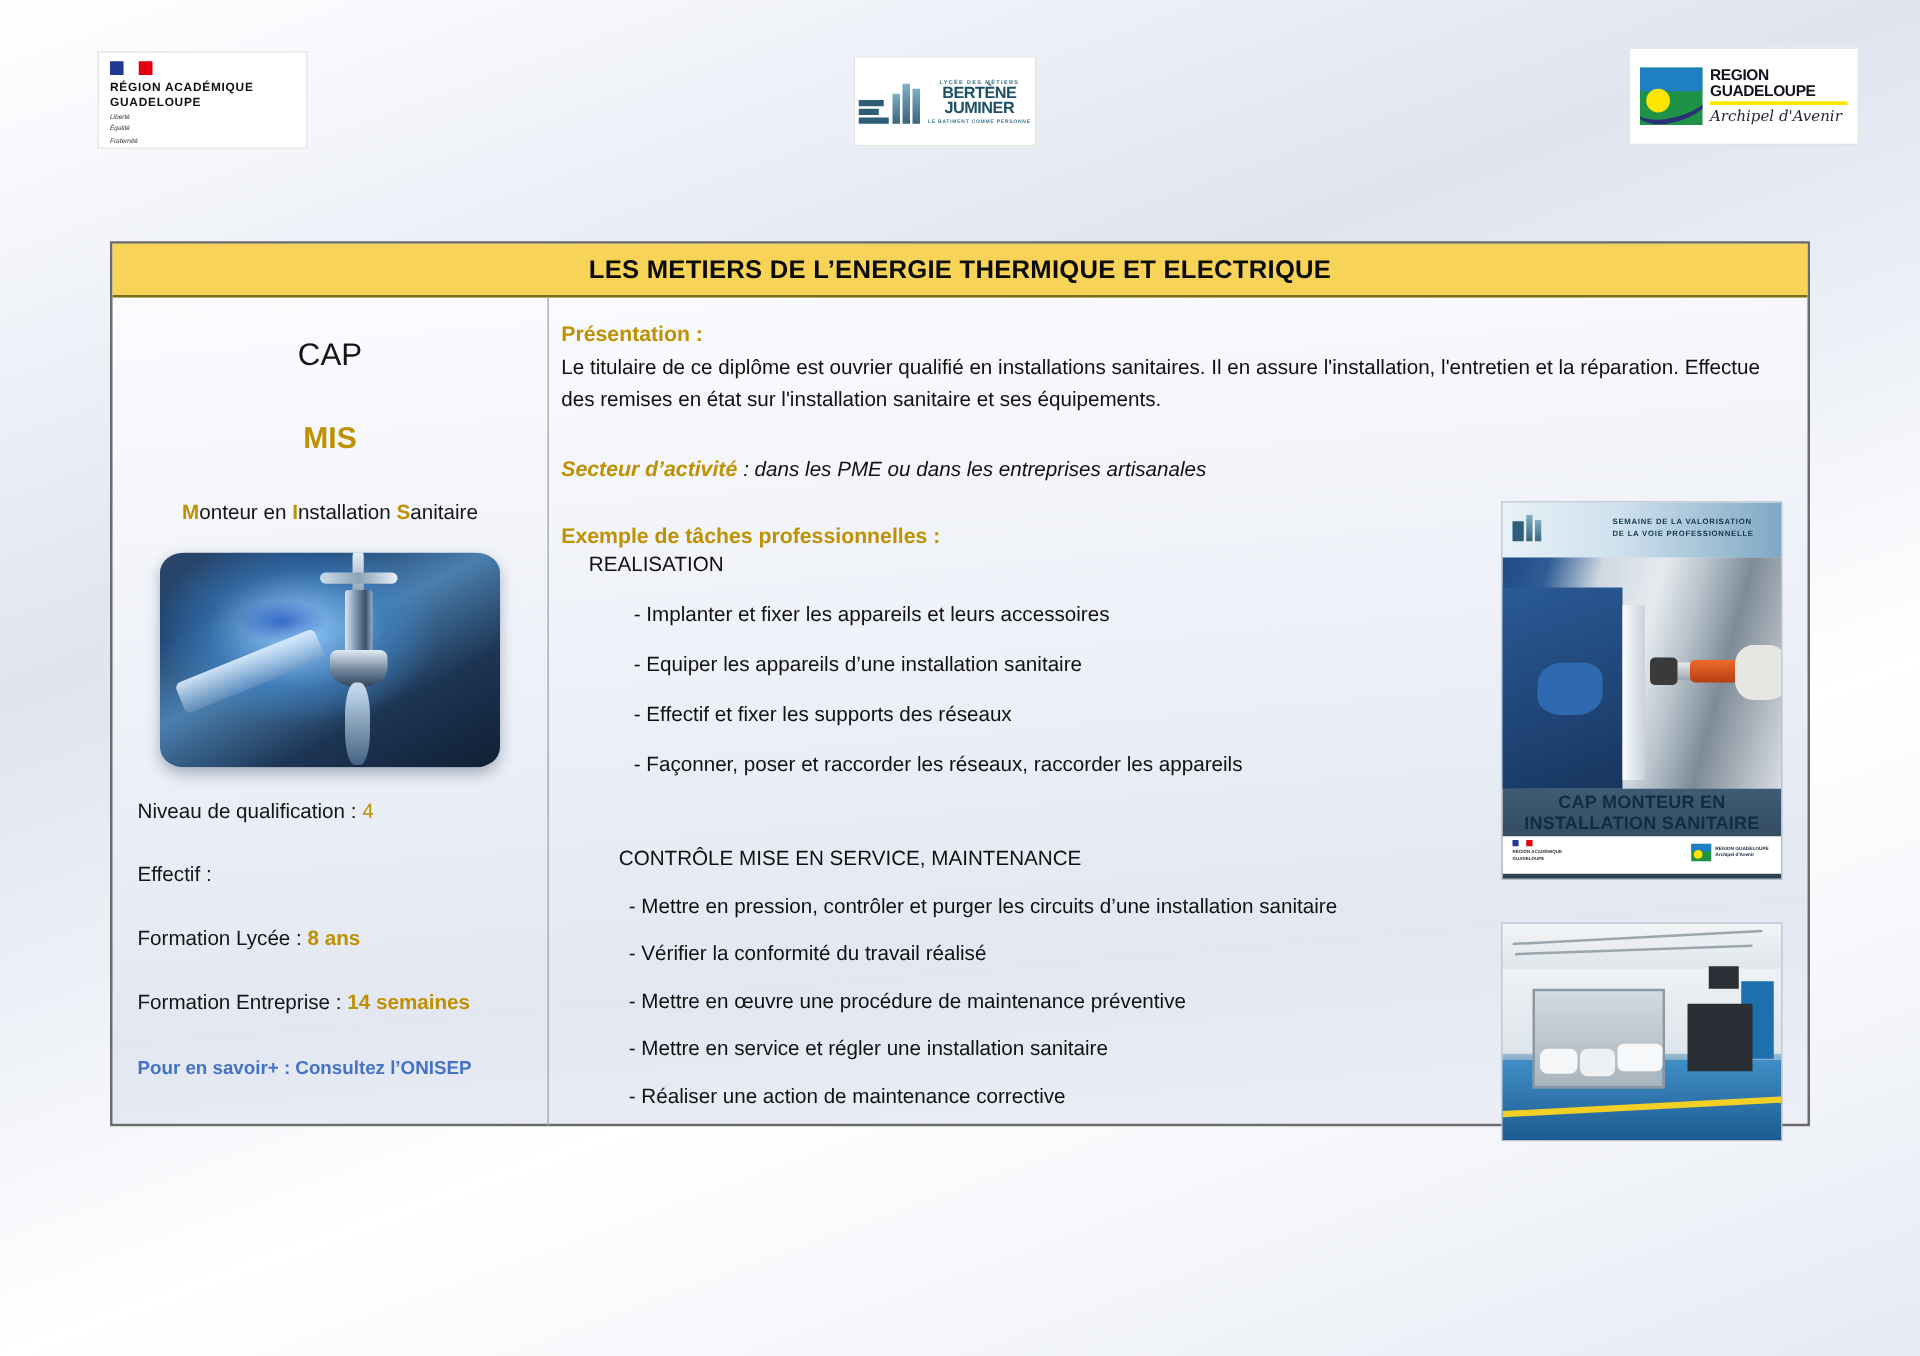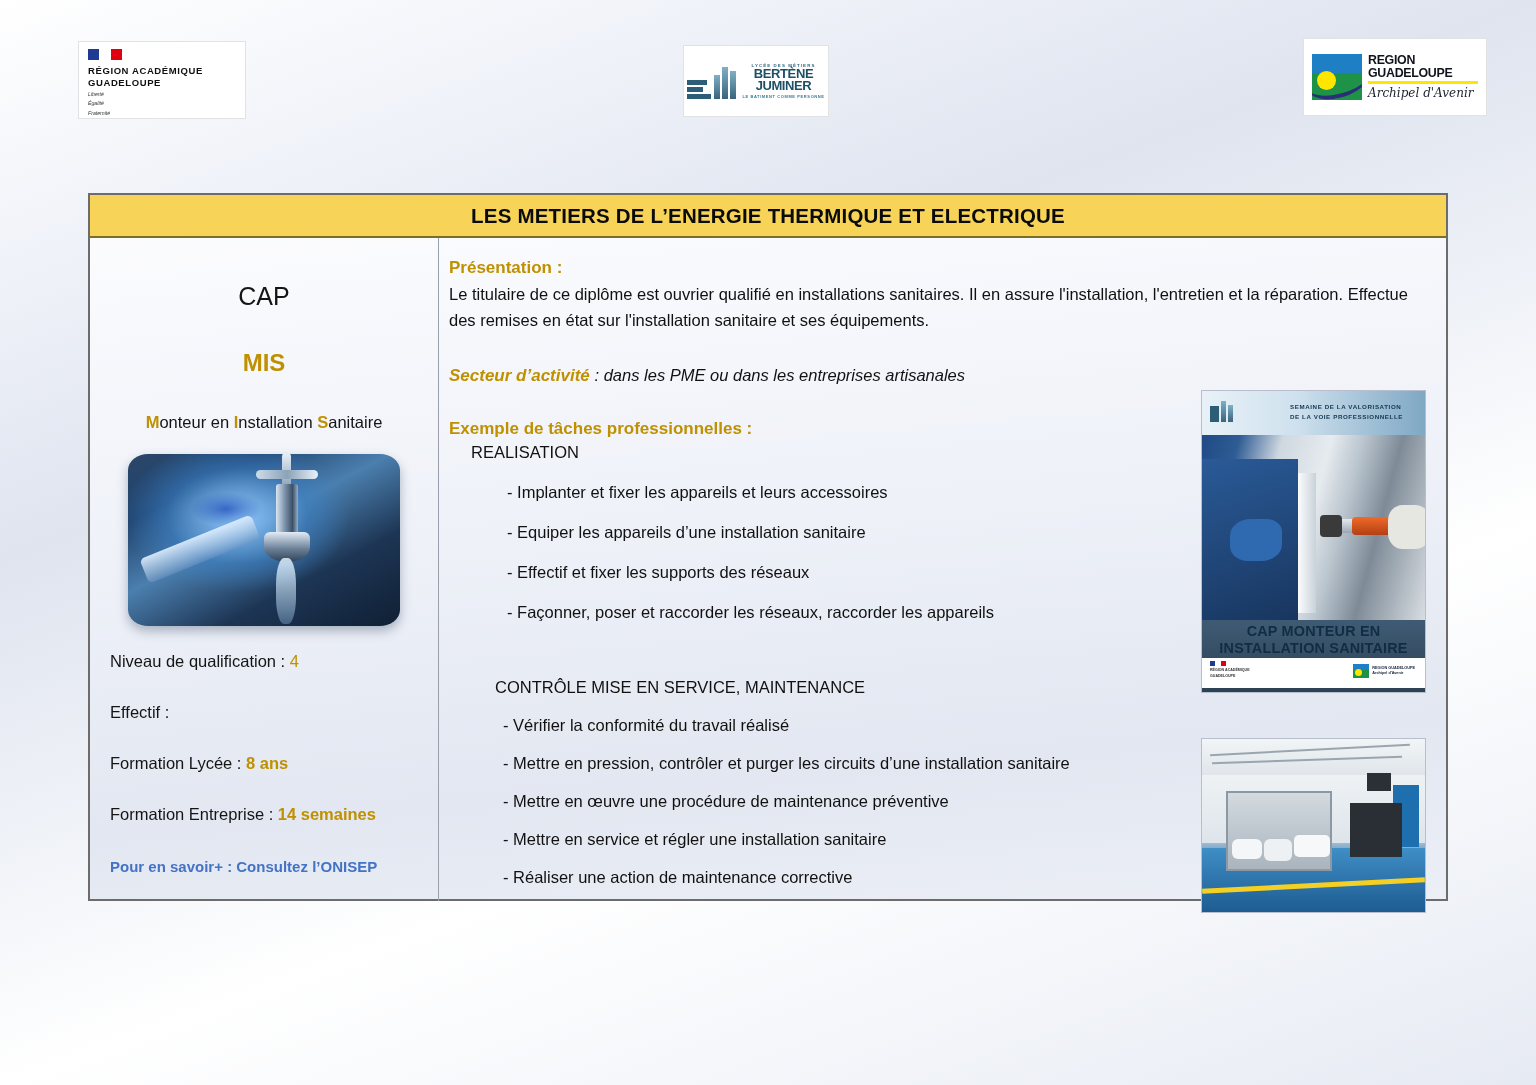--- a/index.html
+++ b/index.html
@@ -57,21 +57,21 @@
     position: absolute; left: 88px; top: 193px; width: 1360px; height: 708px;
     border: 2px solid #6c6c6c; background: linear-gradient(175deg,#fdfdff 0%, #eef1f8 46%, #e2e7f1 78%, #eceff6 100%);
   }
   .card-title {
     height: 43px; background: #f7d458; border-bottom: 2px solid #7a7023;
     display: flex; align-items: center; justify-content: center;
     font-size: 20.5px; font-weight: bold; color: #0b0b0b; letter-spacing: .2px;
   }
   .card-body { display: flex; height: 663px; }
 
-  .left-pane { width: 349px; position: relative; padding: 16px 10px; border-right: 1px solid #9aa0ab; }
+  .left-pane { width: 349px; position: relative; padding: 4px 10px; border-right: 1px solid #9aa0ab; }
   .right-pane { flex: 1; position: relative; padding: 20px 0 0 10px; }
 
   .cap { text-align: center; font-size: 25px; color: #151515; margin-top: 28px; }
   .mis { text-align: center; font-size: 24px; font-weight: bold; color: #bf9000; margin-top: 38px; }
   .mis-full { text-align: center; font-size: 16.5px; color: #151515; margin-top: 36px; }
   .mis-full b { color: #bf9000; }
 
   
   .faucet-img {
     width: 272px; height: 172px; margin: 22px auto 0;
@@ -109,21 +109,21 @@
   .sector { font-size: 16.5px; color: #111; margin-top: 33px; font-style: italic; }
   .sector .lbl { font-weight: bold; color: #bf9000; font-size: 17px; }
   .tasks-head { margin-top: 33px; }
   .group-title { font-size: 16.5px; color: #111; margin: 4px 0 0 22px; }
   .task { font-size: 16.5px; color: #111; margin: 21px 0 0 58px; }
   .group2 { margin-top: 56px; margin-left: 30px; }
   .group2 .task2 { font-size: 16.5px; color: #111; margin: 19px 0 0 24px; }
 
   
   .poster {
-    position: absolute; right: 20px; top: 152px; width: 225px; height: 303px;
+    position: absolute; right: 20px; top: 163px; width: 225px; height: 303px;
     border: 1px solid #b9bfca; background: linear-gradient(180deg,#eaf1f7 0%,#cfe0ec 14%,#6f8ea6 30%,#4a6a86 62%,#2c4154 100%);
     overflow: hidden;
   }
   .poster .p-top { position: absolute; left: 0; top: 0; width: 100%; height: 44px; background: linear-gradient(90deg,#e8f1f7 0%,#cfe1ee 42%,#7fa8c4 100%); }
   .poster .p-logo { position: absolute; left: 8px; top: 10px; display: flex; align-items: flex-end; gap: 2px; }
   .poster .p-logo i { display: block; background: #2c5f77; }
   .poster .p-logo i:nth-child(1) { width: 9px; height: 16px; }
   .poster .p-logo i:nth-child(2) { width: 5px; height: 21px; background: linear-gradient(180deg,#7fb0c4,#39647c); }
   .poster .p-logo i:nth-child(3) { width: 5px; height: 17px; background: linear-gradient(180deg,#7fb0c4,#39647c); }
   .poster .p-slogan { position: absolute; left: 88px; top: 11px; font-size: 6.2px; font-weight: bold; color: #13384f; letter-spacing: .6px; line-height: 10px; }
@@ -278,22 +278,22 @@
       </div>
 
       <div class="group-title">REALISATION</div>
       <div class="task">- Implanter et fixer les appareils et leurs accessoires</div>
       <div class="task">- Equiper les appareils d’une installation sanitaire</div>
       <div class="task">- Effectif et fixer les supports des réseaux</div>
       <div class="task">- Façonner, poser et raccorder les réseaux, raccorder les appareils</div>
 
       <div class="group2">
         <div class="group-title" style="margin-left:16px">CONTRÔLE MISE EN SERVICE, MAINTENANCE</div>
+        <div class="task2">- Mettre en pression, contrôler et purger les circuits d’une installation sanitaire</div>
         <div class="task2">- Vérifier la conformité du travail réalisé</div>
-        <div class="task2">- Mettre en pression, contrôler et purger les circuits d’une installation sanitaire</div>
         <div class="task2">- Mettre en œuvre une procédure de maintenance préventive</div>
         <div class="task2">- Mettre en service et régler une installation sanitaire</div>
         <div class="task2">- Réaliser une action de maintenance corrective</div>
       </div>
 
       <div class="poster">
         <div class="p-top"></div>
         <div class="p-logo">
             <i></i>
             <i></i>

